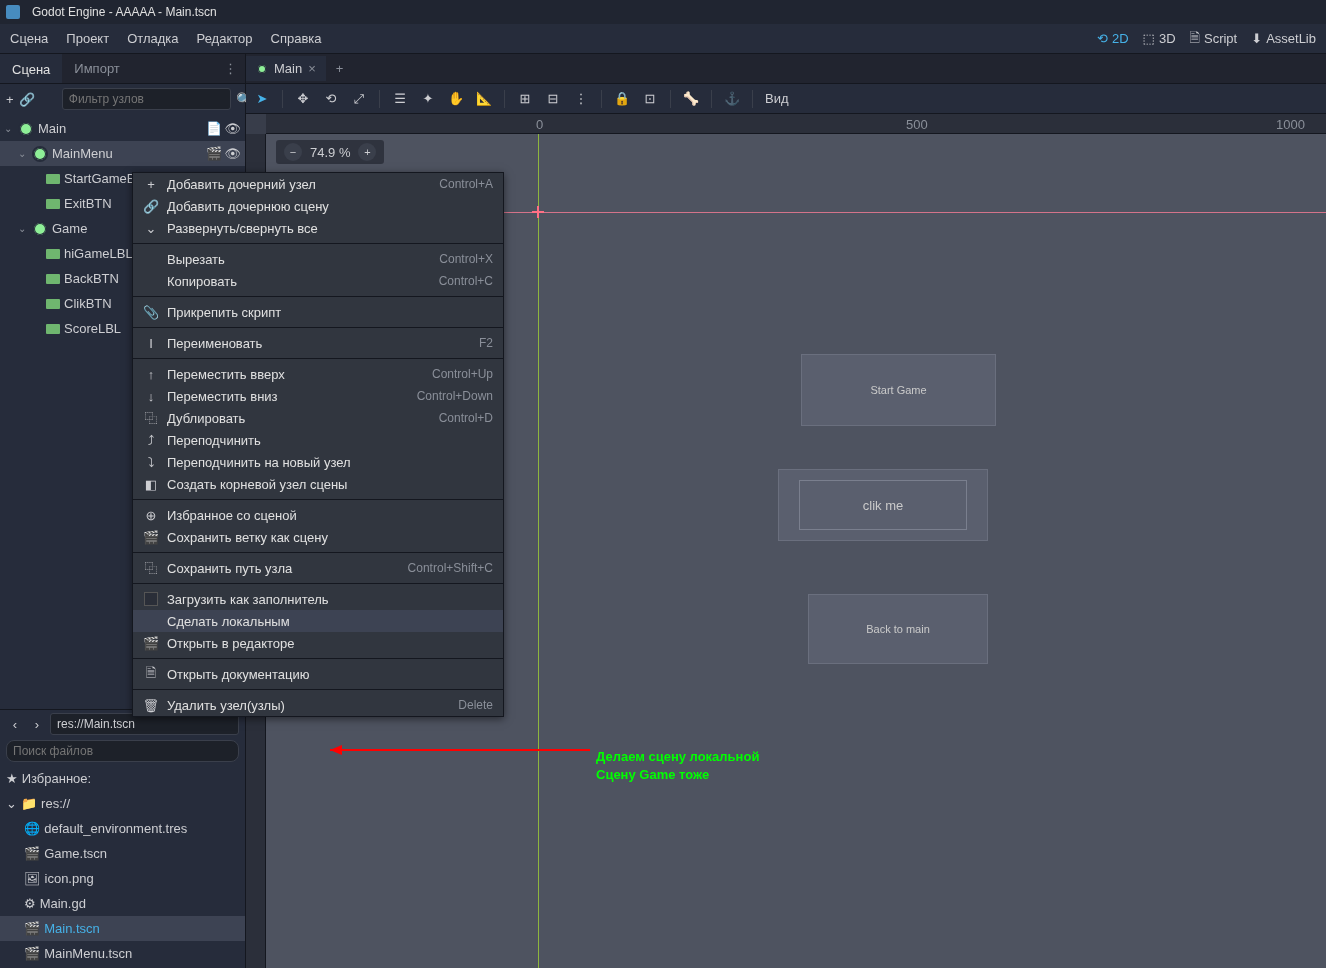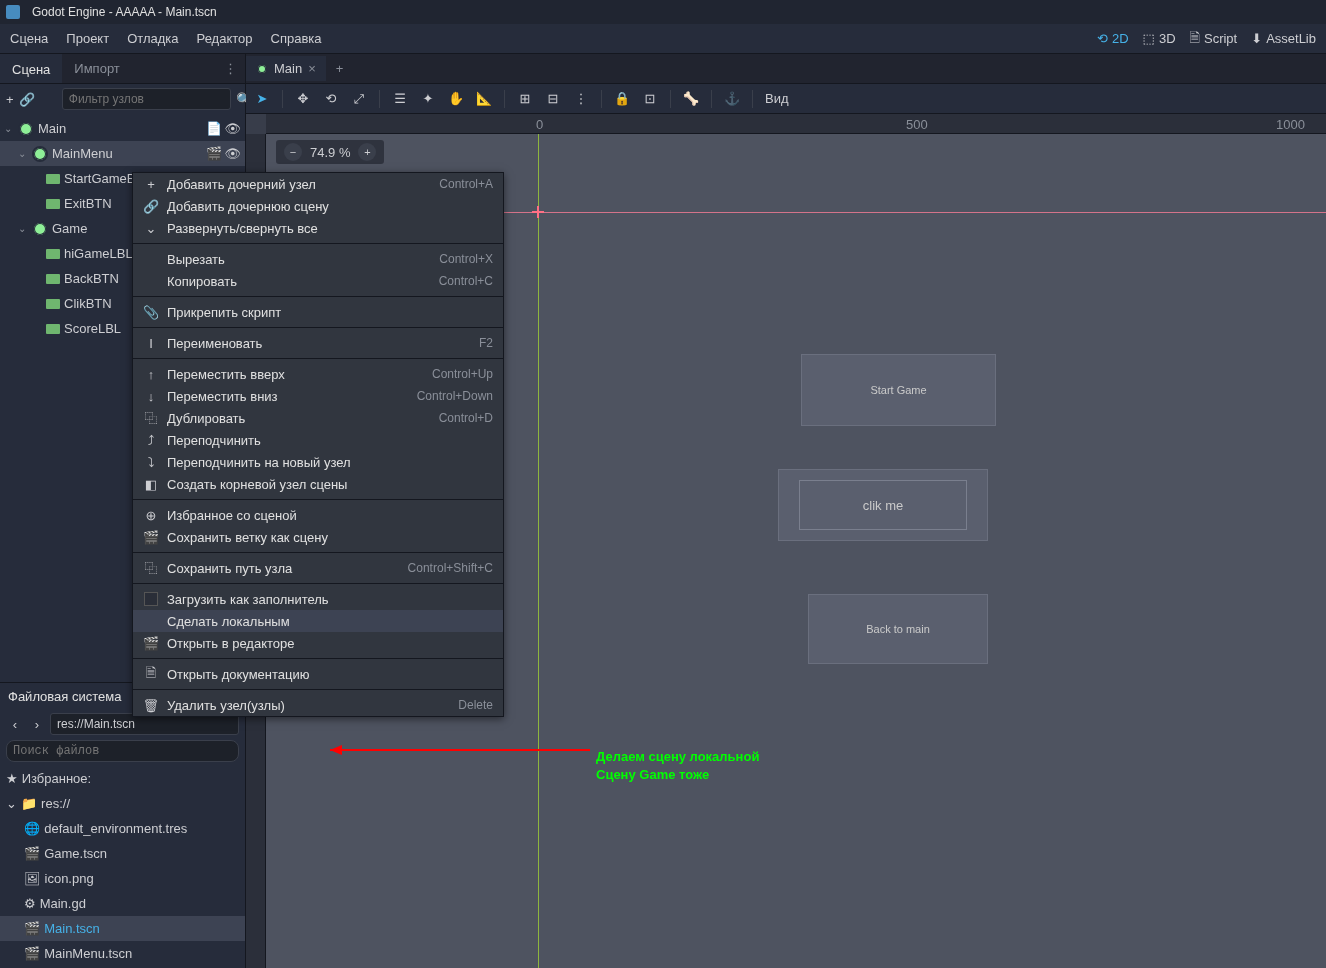--- a/index.html
+++ b/index.html
@@ -44,21 +44,21 @@
 .nicon.control { background: #8eef97; border-radius: 50%; border: 2px solid #262c3b; box-shadow: inset 0 0 0 1px #262c3b; }
 .nicon.controlb { background: #6fb66f; width: 14px; height: 10px; border-radius: 1px; }
 .ind { width: 14px; }
 
 
 .fs-panel { border-top: 1px solid #14171f; display: flex; flex-direction: column; }
 .fs-header { padding: 6px 8px; color: #e0e0e0; }
 .fs-nav { display: flex; align-items: center; padding: 2px 6px; gap: 4px; height: 28px; }
 .fs-nav input { flex: 1; background: #1d2129; border: 1px solid #3a3f4b; color: #cdced2; padding: 3px 6px; border-radius: 3px; font-size: 12px; }
 .fs-search { padding: 2px 6px; }
-.fs-search input { width: 100%; background: #1d2129; border: 1px solid #3a3f4b; color: #8a8f99; padding: 3px 6px; border-radius: 8px; font-size: 12px; font-family: Liberation Mono, monospace; }
+.fs-search input { width: 100%; background: #1d2129; border: 1px solid #3a3f4b; color: #8a8f99; padding: 3px 6px; border-radius: 8px; font-size: 12px; }
 .fs-tree { padding: 2px 0; }
 .fs-row { display: flex; align-items: center; height: 25px; padding: 0 6px; cursor: pointer; gap: 4px; }
 .fs-row.sel { background: #3d4353; color: #46b2e8; }
 
 
 .viewport-area { flex: 1; background: #262c3b; display: flex; flex-direction: column; }
 .scene-tabs { display: flex; height: 30px; background: #21242f; align-items: center; border-bottom: 1px solid #14171f; }
 .scene-tab { display: flex; align-items: center; gap: 6px; padding: 5px 10px; background: #262c3b; }
 .scene-tab .close { color: #8a8f99; cursor: pointer; }
 .scene-tabs .add { padding: 0 10px; color: #8a8f99; cursor: pointer; }
@@ -213,21 +213,20 @@
       <div class="tree-row">
           <span class="ind"></span>
           <span class="ind"></span>
           <span class="ind"></span>
           <span class="nicon controlb"></span>
           <span class="label">ScoreLBL</span>
         </div>
     </div>
 
     <div class="fs-panel">
-      <div class="fs-header">Файловая система</div>
       <div class="fs-nav">
         <div class="tb-btn">‹</div>
         <div class="tb-btn">›</div>
         <input value="res://Main.tscn" style="">
       </div>
       <div class="fs-search"><input placeholder="Поиск файлов" style=""></div>
       <div class="fs-tree">
         <div class="fs-row">
             <span>★</span>
             <span>Избранное:</span>

